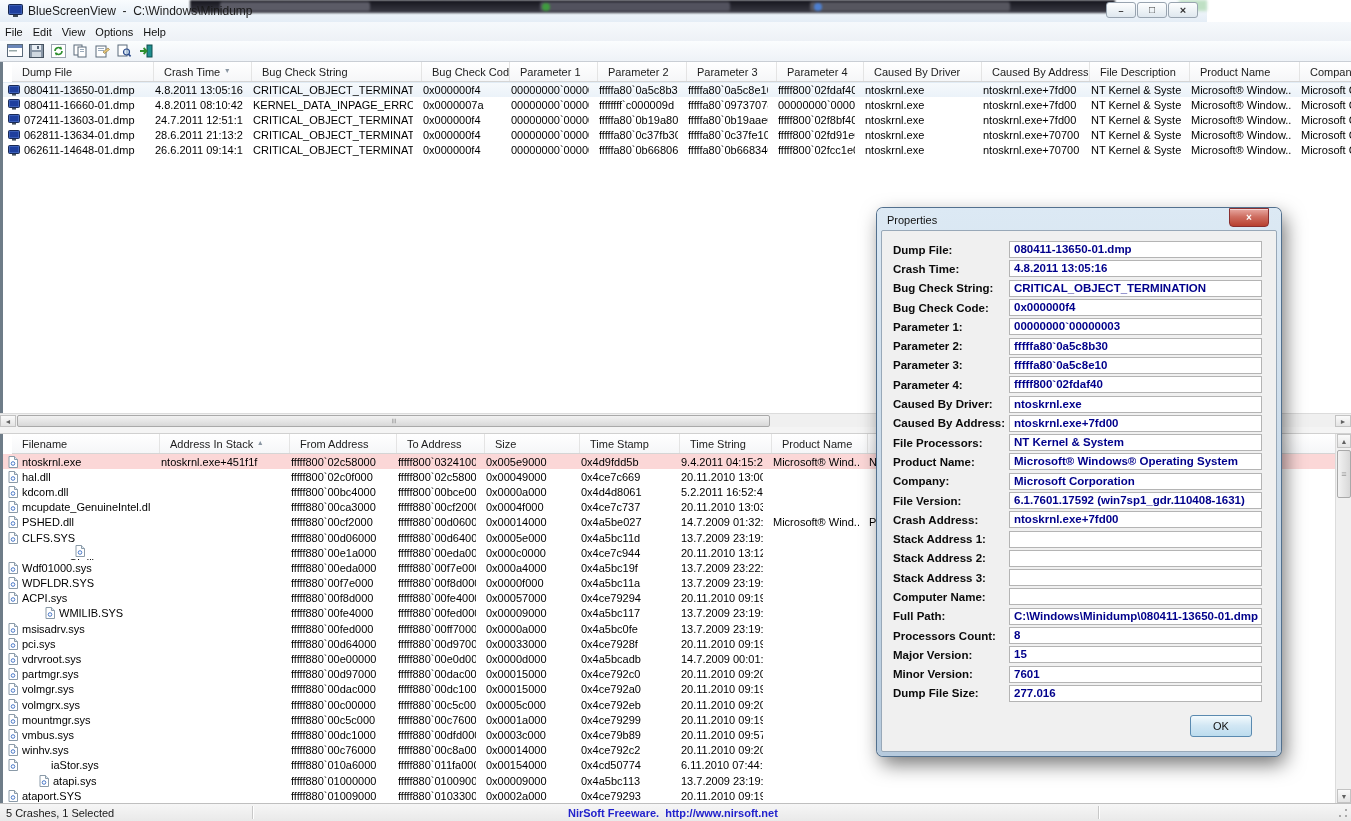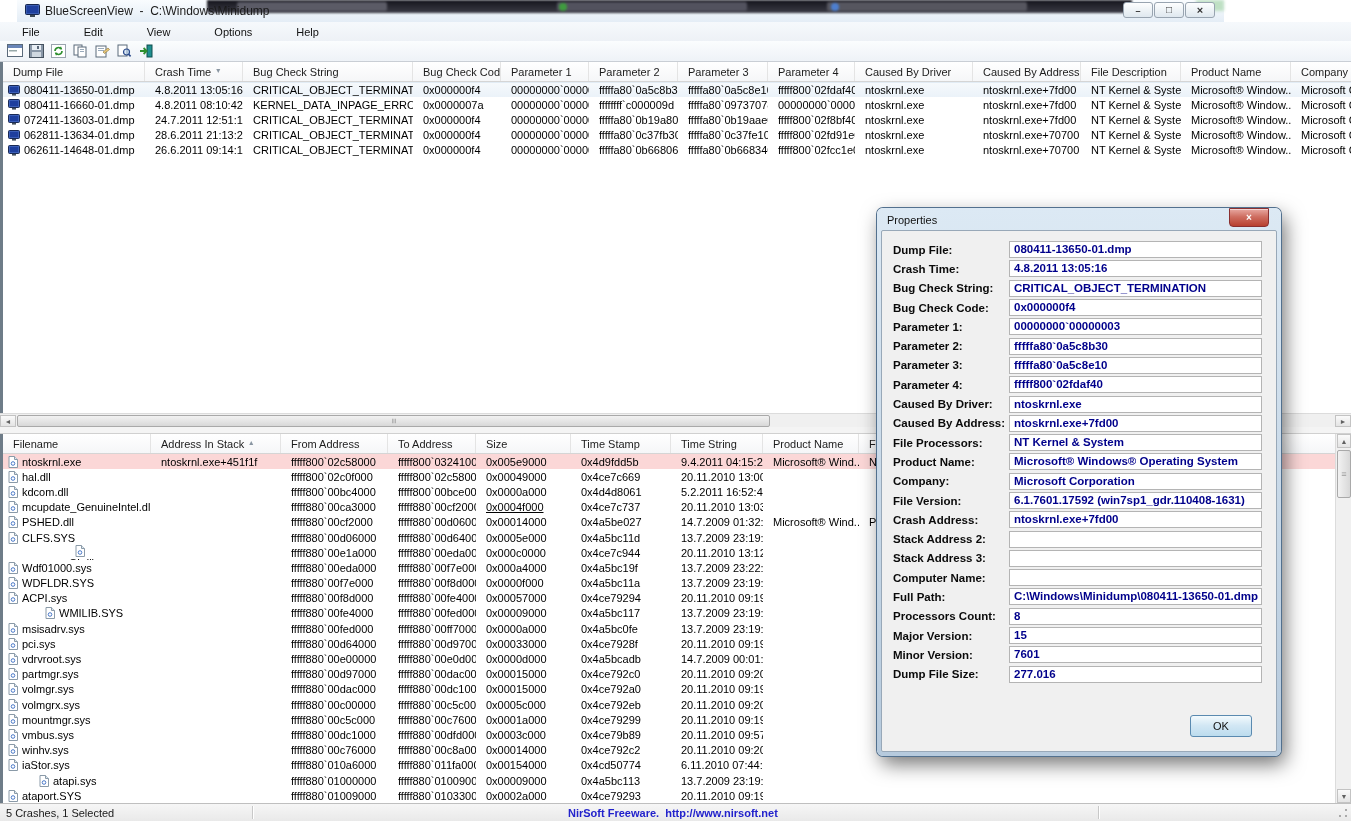--- a/index.html
+++ b/index.html
@@ -1,20 +1,20 @@
 <!DOCTYPE html>
 <html><head>
 <meta charset="utf-8">
 <style>
   html,body{margin:0;padding:0;background:#9aa5ad;}
   #screen{position:relative;width:1351px;height:821px;background:#fff;overflow:hidden;
     font-family:"Liberation Sans","DejaVu Sans",sans-serif;font-size:11px;color:#000;}
 
   
-  .titlebar{position:absolute;left:17px;top:0;width:1207px;height:22px;
+  .titlebar{position:absolute;left:0;top:0;width:1207px;height:22px;
     background:linear-gradient(#f9fcfe,#e4edf6);border-bottom:1px solid #cfdae6;}
   .bg-strip{position:absolute;left:190px;top:0;width:925px;height:13px;
     background:linear-gradient(#14141c,#3c3c46);filter:blur(1.2px);overflow:hidden;}
   .bg-tab{position:absolute;top:2px;height:9px;border-radius:2px;background:#5b5b66;}
   .bg-tab.t1{left:30px;width:150px;}
   .bg-tab.t2{left:350px;width:190px;background:#52525e;}
   .bg-tab.t3{left:620px;width:200px;background:#56565f;}
   .bg-dot-green{position:absolute;left:352px;top:3px;width:8px;height:8px;border-radius:50%;background:#3f9b3f;}
   .bg-dot-blue{position:absolute;left:624px;top:3px;width:8px;height:8px;border-radius:50%;background:#4d7fd0;}
   .bg-corner{position:absolute;right:0;top:0;width:28px;height:11px;background:#bfe0c4;filter:blur(1.5px);}
@@ -23,33 +23,33 @@
   .win-btns{position:absolute;right:9px;top:2px;display:flex;gap:1px;}
   .win-btn{width:28px;height:14px;border:1px solid #98a4b0;border-radius:3px;
     background:linear-gradient(#fdfefe,#dfe8ef);display:flex;align-items:center;justify-content:center;
     font-size:9px;color:#333;line-height:1;}
   .win-btn.min::before{content:"–";font-weight:bold;margin-top:3px;}
   .win-btn.max::before{content:"□";font-size:10px;}
   .win-btn.cls::before{content:"×";font-size:11px;font-weight:bold;}
 
   .menubar{position:absolute;left:0;top:22px;width:1351px;height:19px;
     background:linear-gradient(#f6f9fc,#edf1f6);border-bottom:1px solid #d9dee5;display:flex;align-items:center;}
-  .menu-item{padding:0 22px;height:100%;display:flex;align-items:center;color:#111;}
+  .menu-item{padding:0 5px;height:100%;display:flex;align-items:center;color:#111;}
 
   .toolbar{position:absolute;left:0;top:41px;width:1351px;height:21px;
     background:linear-gradient(#fbfdfe,#eef2f7);border-bottom:1px solid #c9ced5;
     display:flex;align-items:center;padding-left:5px;box-sizing:border-box;gap:3px;}
   .tbtn{width:19px;height:17px;display:flex;align-items:center;justify-content:center;}
 
   
   .upper-pane{position:absolute;left:0;top:62px;width:1351px;height:351px;background:#fff;overflow:hidden;
     border-left:3px solid #6e7c88;box-sizing:border-box;}
   .lower-pane{position:absolute;left:0;top:434px;width:1335px;height:369px;background:#fff;overflow:hidden;
     border-left:3px solid #6e7c88;box-sizing:border-box;}
-  .thead{display:flex;height:19px;border-bottom:1px solid #d5d5d5;background:linear-gradient(#ffffff,#f5f6f8);}
+  .thead{display:flex;height:19px;border-bottom:1px solid #d5d5d5;background:linear-gradient(#ffffff,#f5f6f8);margin-left:9px;}
   .hcell{box-sizing:border-box;border-right:1px solid #e4e4e4;display:flex;align-items:center;
     padding-left:10px;color:#1c1c1c;white-space:nowrap;overflow:hidden;flex:none;position:relative;}
   .sort{color:#8a96a2;font-size:8px;margin-left:5px;margin-top:-2px;}
   .trow{display:flex;height:15.2px;align-items:center;white-space:nowrap;}
   .tcell{box-sizing:border-box;padding-left:10px;overflow:hidden;white-space:nowrap;flex:none;height:100%;
     display:flex;align-items:center;}
   .tcell.first{padding-left:5px;}
   .tcell.first span{margin-left:4px;}
   .ric{flex:none;}
   .trow.sel-top{background:linear-gradient(#f6f9fc,#ebf2f9);border-top:1px solid #e2ecf5;box-sizing:border-box;}
@@ -462,21 +462,21 @@
             <svg class="ric" width="10" height="12" viewBox="0 0 10 12">
               <path d="M1 0.5 H6.5 L9.5 3.5 V11.5 H1 Z" fill="#fff" stroke="#8a9aa8"></path>
               <path d="M6.5 0.5 L6.5 3.5 L9.5 3.5" fill="#dde8f0" stroke="#8a9aa8"></path>
               <circle cx="5" cy="7.5" r="1.8" fill="none" stroke="#4a79c8"></circle>
             </svg>
             <span>mcupdate_GenuineIntel.dll</span>
           </div>
           <div class="tcell" style="width: 130px;"></div>
           <div class="tcell" style="width: 107px;">fffff880`00ca3000</div>
           <div class="tcell" style="width: 88px;">fffff880`00cf2000</div>
-          <div class="tcell" style="width: 95px; text-decoration: underline;">0x0004f000</div>
+          <div class="tcell" style="width: 95px;">0x0004f000</div>
           <div class="tcell" style="width: 100px;">0x4ce7c737</div>
           <div class="tcell" style="width: 92px;">20.11.2010 13:03:51</div>
           <div class="tcell" style="width: 96px;"></div>
           <div class="tcell" style="width: 94px;"></div>
         </div>
         <div class="trow">
           <div class="tcell first" style="width: 148px;">
             <svg class="ric" width="10" height="12" viewBox="0 0 10 12">
               <path d="M1 0.5 H6.5 L9.5 3.5 V11.5 H1 Z" fill="#fff" stroke="#8a9aa8"></path>
               <path d="M6.5 0.5 L6.5 3.5 L9.5 3.5" fill="#dde8f0" stroke="#8a9aa8"></path>
@@ -757,21 +757,21 @@
           <div class="tcell" style="width: 130px;"></div>
           <div class="tcell" style="width: 107px;">fffff880`00c76000</div>
           <div class="tcell" style="width: 88px;">fffff880`00c8a000</div>
           <div class="tcell" style="width: 95px;">0x00014000</div>
           <div class="tcell" style="width: 100px;">0x4ce792c2</div>
           <div class="tcell" style="width: 92px;">20.11.2010 09:20:02</div>
           <div class="tcell" style="width: 96px;"></div>
           <div class="tcell" style="width: 94px;"></div>
         </div>
         <div class="trow">
-          <div class="tcell first" style="width: 148px;">
+          <div class="tcell first" style="width: 148px; gap: 29px;">
             <svg class="ric" width="10" height="12" viewBox="0 0 10 12">
               <path d="M1 0.5 H6.5 L9.5 3.5 V11.5 H1 Z" fill="#fff" stroke="#8a9aa8"></path>
               <path d="M6.5 0.5 L6.5 3.5 L9.5 3.5" fill="#dde8f0" stroke="#8a9aa8"></path>
               <circle cx="5" cy="7.5" r="1.8" fill="none" stroke="#4a79c8"></circle>
             </svg>
             <span>iaStor.sys</span>
           </div>
           <div class="tcell" style="width: 130px;"></div>
           <div class="tcell" style="width: 107px;">fffff880`010a6000</div>
           <div class="tcell" style="width: 88px;">fffff880`011fa000</div>
@@ -895,20 +895,24 @@
           </div>
           <div class="drow">
             <div class="dlabel">File Version:</div>
             <div class="dvalue">6.1.7601.17592 (win7sp1_gdr.110408-1631)</div>
           </div>
           <div class="drow">
             <div class="dlabel">Crash Address:</div>
             <div class="dvalue">ntoskrnl.exe+7fd00</div>
           </div>
           <div class="drow">
+            <div class="dlabel">Stack Address 1:</div>
+            <div class="dvalue"></div>
+          </div>
+          <div class="drow">
             <div class="dlabel">Stack Address 2:</div>
             <div class="dvalue"></div>
           </div>
           <div class="drow">
             <div class="dlabel">Stack Address 3:</div>
             <div class="dvalue"></div>
           </div>
           <div class="drow">
             <div class="dlabel">Computer Name:</div>
             <div class="dvalue"></div>

